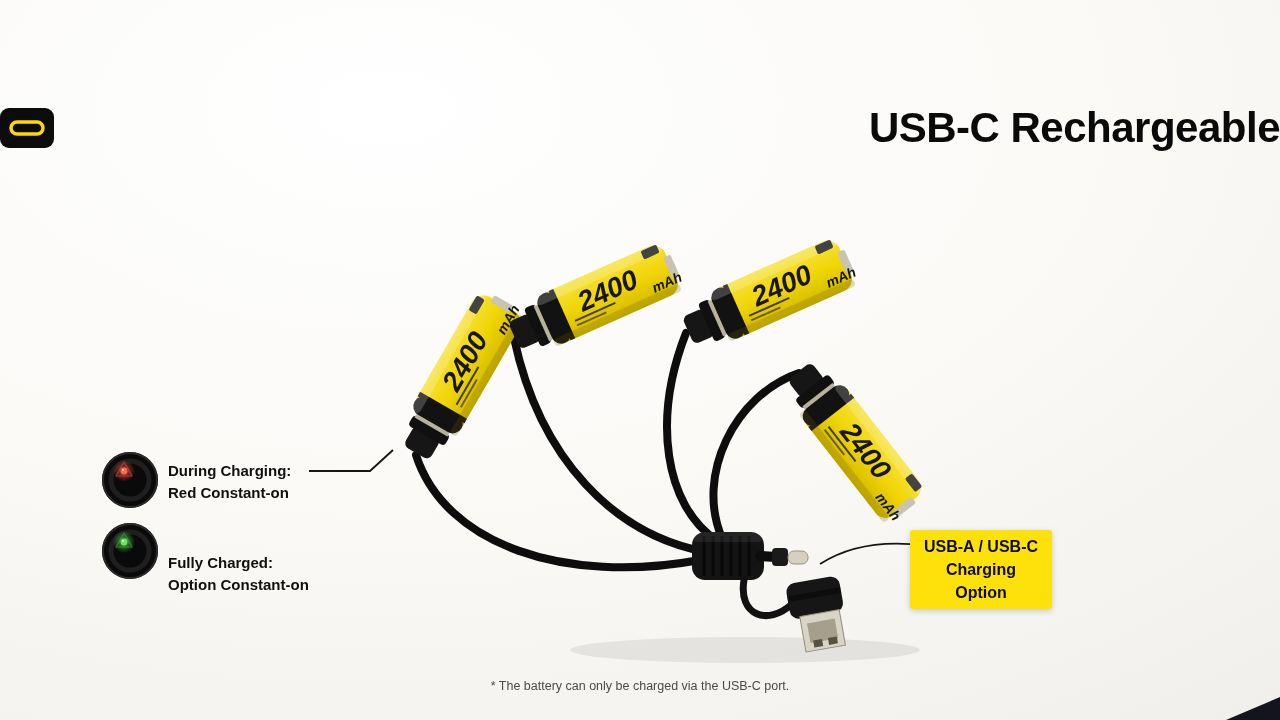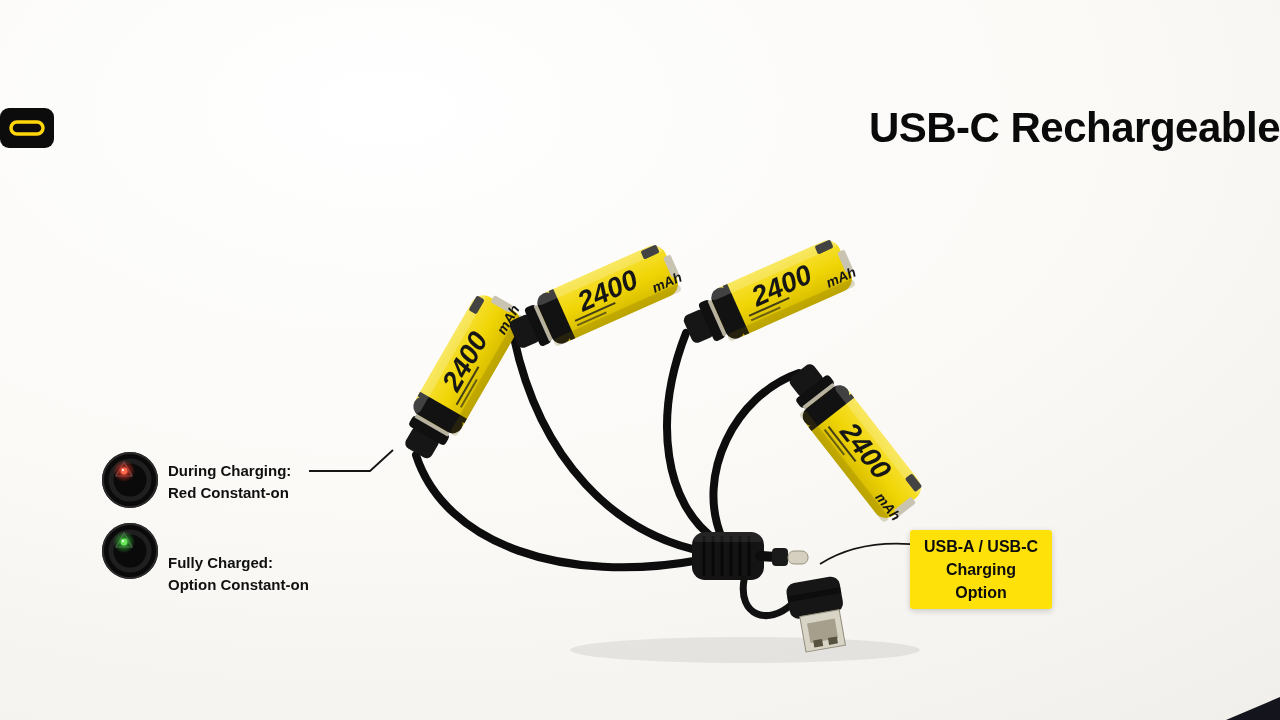--- a/index.html
+++ b/index.html
@@ -160,16 +160,17 @@
   <div class="callout callout-charged">
     <div>Fully Charged:</div>
     <div>Option Constant-on</div>
   </div>
 
   <div class="flex-label">
     <div>USB-A / USB-C</div>
     <div>Charging Option</div>
   </div>
 
+  <div class="footnote">* The battery can only be charged via the USB-C port.</div>
 
   <div class="corner-accent"></div>
 
 </div>
 
 </body></html>

